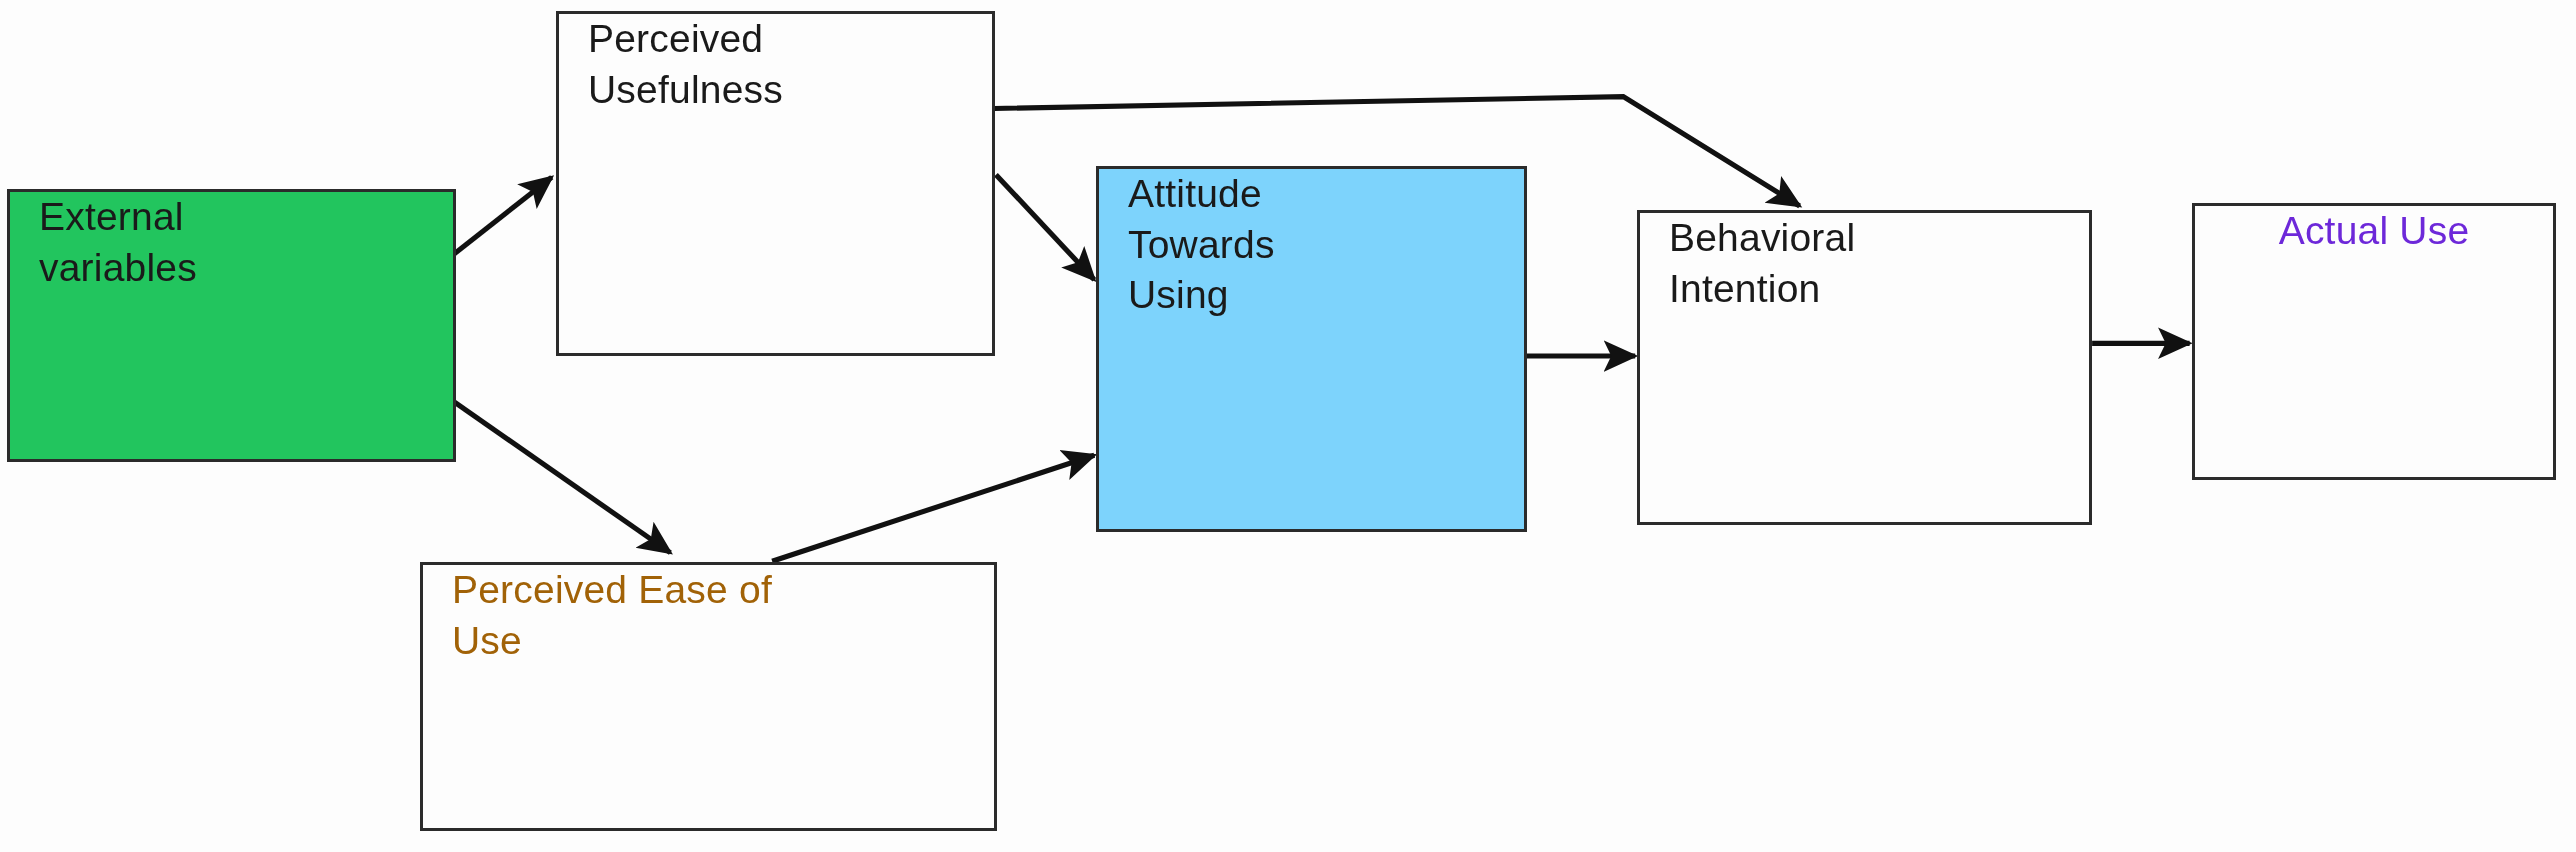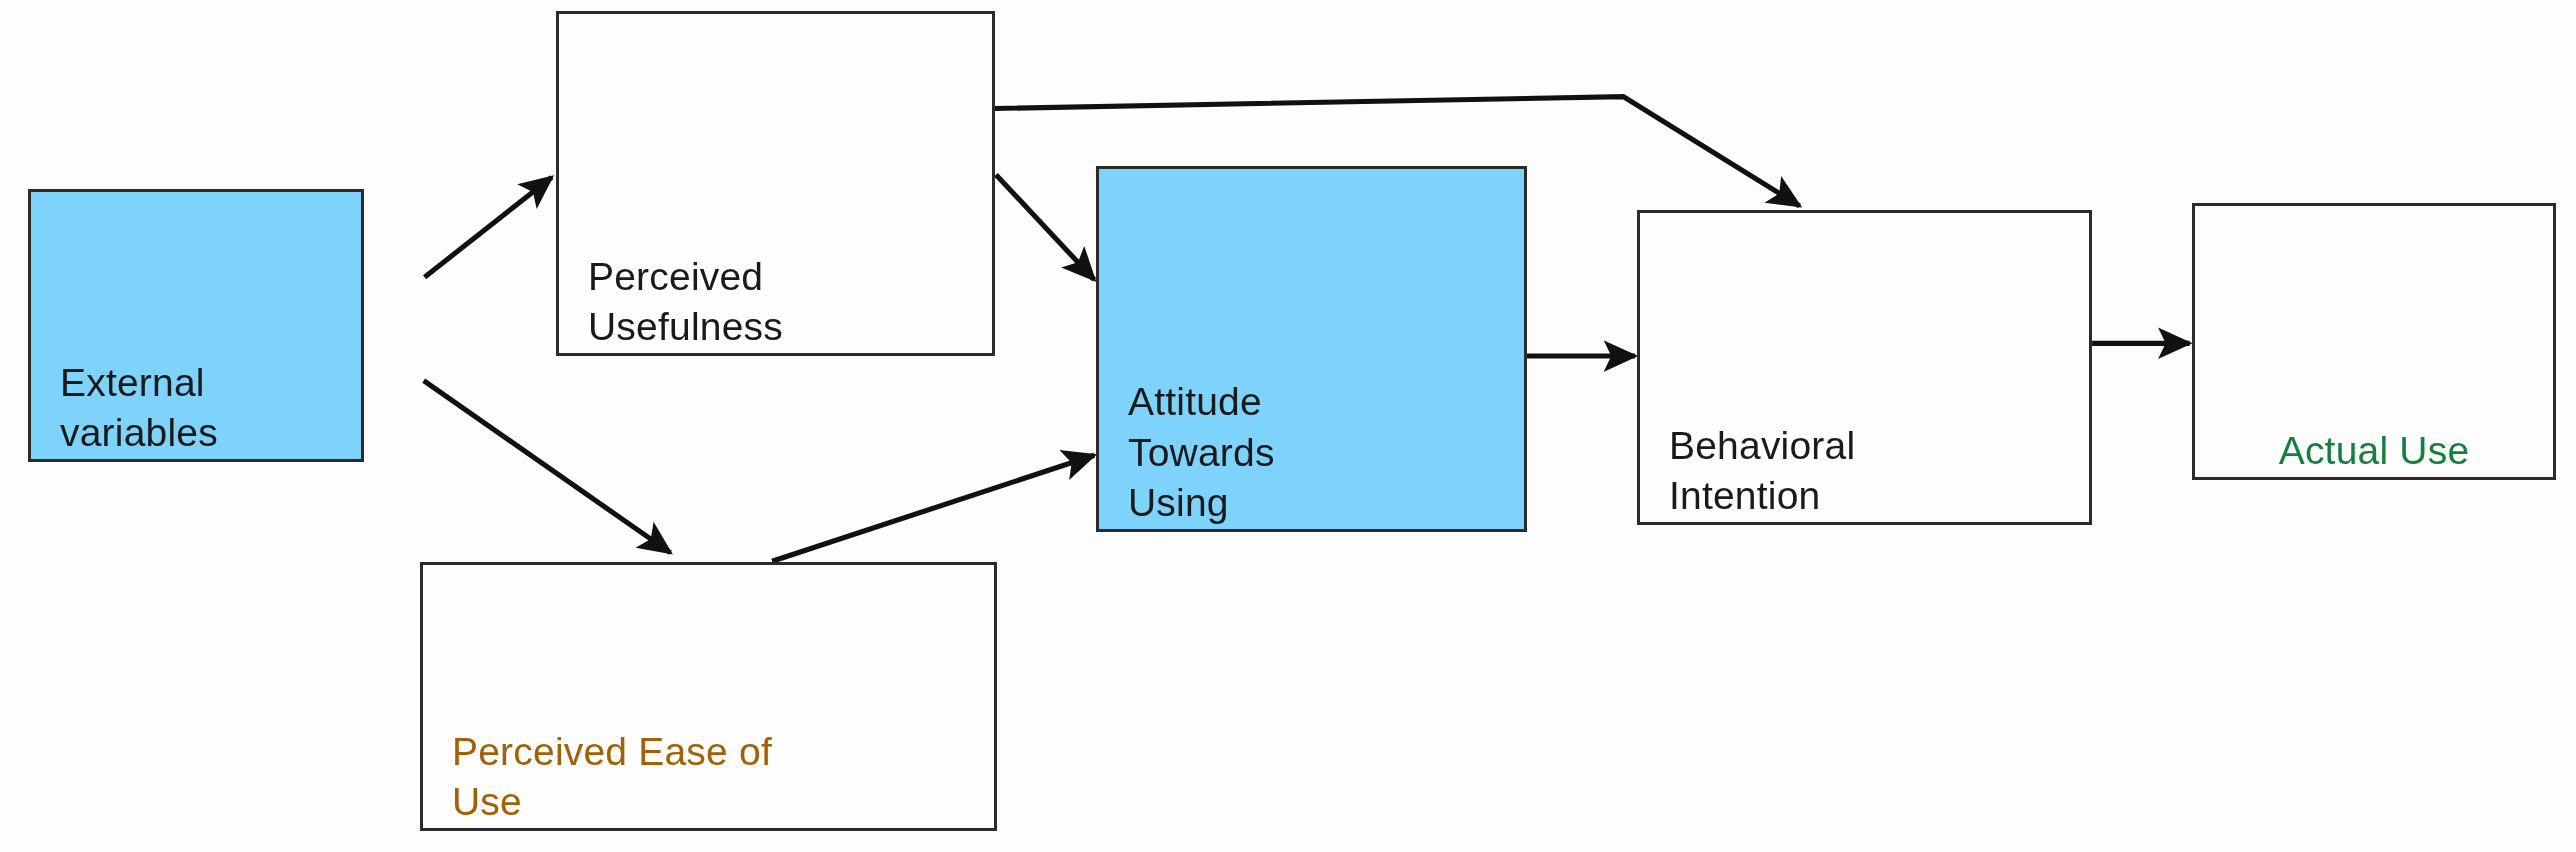--- a/index.html
+++ b/index.html
@@ -15,21 +15,21 @@
     overflow: hidden;
     font-family: "Liberation Sans", sans-serif;
   }
   .node {
     position: absolute;
     box-sizing: border-box;
     border: 3.4px solid #2b2b2b;
     background: #fdfdfd;
     display: flex;
     flex-direction: column;
-    justify-content: flex-end;
+    justify-content: flex-start;
     color: #1a1a1a;
     font-size: 39px;
     line-height: 1.30;
     letter-spacing: 0.2px;
   }
   .node .label {
     display: block;
     width: 100%;
     white-space: pre-line;
   }
@@ -64,21 +64,21 @@
         <polyline points="500,327 650,209" fill="none" stroke="#111111" stroke-width="6" stroke-linejoin="miter" stroke-linecap="butt" marker-end="url(#arrowhead)"></polyline>
         <polyline points="499,449 790,652" fill="none" stroke="#111111" stroke-width="6" stroke-linejoin="miter" stroke-linecap="butt" marker-end="url(#arrowhead)"></polyline>
         <polyline points="1174,206 1290,330" fill="none" stroke="#111111" stroke-width="6" stroke-linejoin="miter" stroke-linecap="butt" marker-end="url(#arrowhead)"></polyline>
         <polyline points="1172,128 1914,114 2122,243" fill="none" stroke="#111111" stroke-width="6" stroke-linejoin="miter" stroke-linecap="butt" marker-end="url(#arrowhead)"></polyline>
         <polyline points="910,662 1290,537" fill="none" stroke="#111111" stroke-width="6" stroke-linejoin="miter" stroke-linecap="butt" marker-end="url(#arrowhead)"></polyline>
         <polyline points="1800,420 1928,420" fill="none" stroke="#111111" stroke-width="6" stroke-linejoin="miter" stroke-linecap="butt" marker-end="url(#arrowhead)"></polyline>
         <polyline points="2467,405 2582,405" fill="none" stroke="#111111" stroke-width="6" stroke-linejoin="miter" stroke-linecap="butt" marker-end="url(#arrowhead)"></polyline>
       </g>
   </svg>
 
-  <div class="node align-left" style="left: 28px; top: 189px; width: 336px; height: 273px; border-color: rgb(43, 43, 43); background: #7dd3fc; color: rgb(26, 26, 26);">
+  <div class="node align-left" style="left: 7px; top: 189px; width: 449px; height: 273px; border-color: rgb(43, 43, 43); background: #22c55e; color: rgb(26, 26, 26);">
     <span class="label">External
 variables</span>
   </div>
 
   <div class="node align-left" style="left: 556px; top: 11px; width: 439px; height: 345px; border-color: rgb(43, 43, 43); background: rgb(253, 253, 253); color: rgb(26, 26, 26);">
     <span class="label">Perceived
 Usefulness</span>
   </div>
 
   <div class="node align-left" style="left: 420px; top: 562px; width: 577px; height: 269px; border-color: rgb(43, 43, 43); background: rgb(253, 253, 253); color: #a16207;">
@@ -90,18 +90,18 @@
     <span class="label">Attitude
 Towards
 Using</span>
   </div>
 
   <div class="node align-left" style="left: 1637px; top: 210px; width: 455px; height: 315px; border-color: rgb(43, 43, 43); background: rgb(253, 253, 253); color: rgb(26, 26, 26);">
     <span class="label">Behavioral
 Intention</span>
   </div>
 
-  <div class="node align-center" style="left: 2192px; top: 203px; width: 364px; height: 277px; border-color: rgb(43, 43, 43); background: rgb(253, 253, 253); color: #15803d;">
+  <div class="node align-center" style="left: 2192px; top: 203px; width: 364px; height: 277px; border-color: rgb(43, 43, 43); background: rgb(253, 253, 253); color: #6d28d9;">
     <span class="label">Actual Use</span>
   </div>
 
 </div>
 
 
 </body></html>

